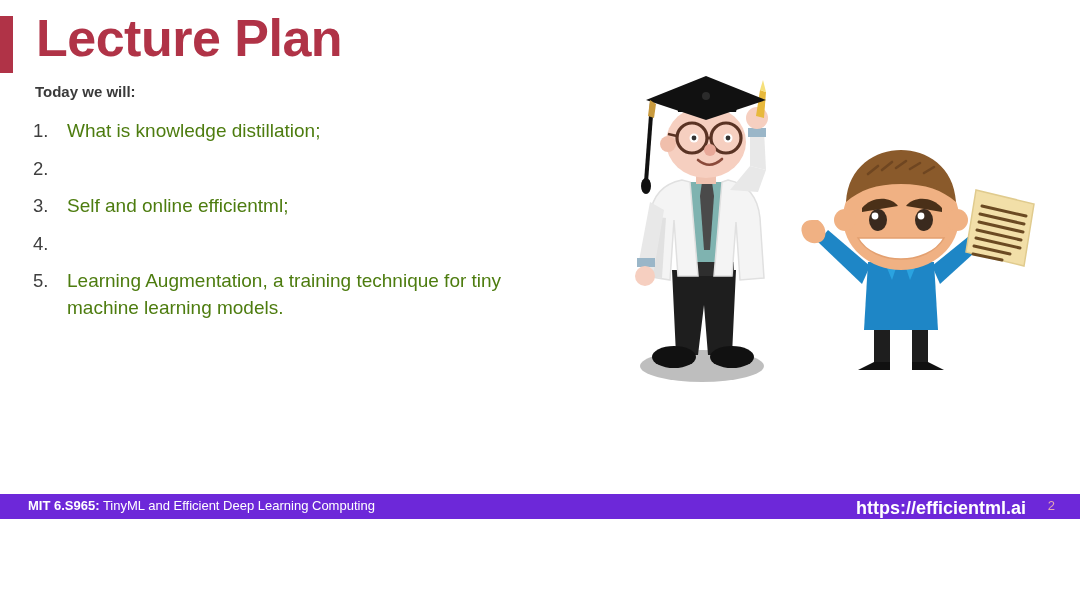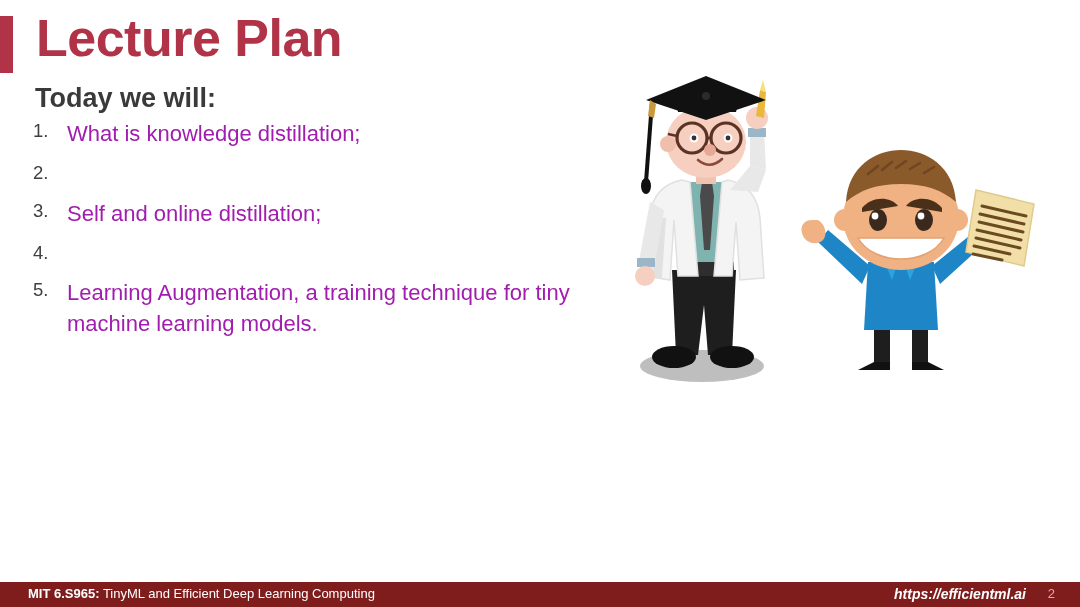--- a/index.html
+++ b/index.html
@@ -3,64 +3,64 @@
 <meta charset="utf-8">
 <style>
   html,body{margin:0;padding:0;}
   body{
     width:1080px;height:607px;
     background:#ffffff;
     font-family:"Liberation Sans","DejaVu Sans",sans-serif;
     overflow:hidden;
     position:relative;
   }
-  .slide{position:relative;width:1080px;height:607px;background:#fff;overflow:hidden;}
+  .slide{position:relative;width:1080px;height:519px;background:#fff;overflow:hidden;}
 
   
   .accent-bar{
     position:absolute;left:0;top:16px;width:13px;height:57px;
     background:#B03347;
   }
   .title{
     position:absolute;left:36px;top:10px;
     font-size:52px;font-weight:bold;color:#B03347;
     letter-spacing:-0.5px;line-height:1.1;
     white-space:nowrap;
   }
   .subtitle{
     position:absolute;left:35px;top:83px;
-    font-size:27px;font-weight:bold;color:#3A3A3A;
+    font-size:15px;font-weight:bold;color:#3A3A3A;
     white-space:nowrap;
   }
 
   
   .bullets{position:absolute;left:33px;top:118px;width:540px;}
   .bullet-row{display:flex;align-items:flex-start;margin-bottom:11px;}
   .bullet-num{
     width:34px;flex:0 0 34px;
     font-size:18.5px;color:#3F3F3F;line-height:1.42;
   }
   .bullet-text{
-    font-size:22px;color:#a21caf;line-height:1.42;
+    font-size:19px;color:#4d7c0f;line-height:1.42;
   }
 
   
   .footer{
     position:absolute;left:0;bottom:0;width:1080px;height:25px;
-    background:#7f1d1d;
+    background:#6d28d9;
     margin-top:14px;
   }
   .footer-left{
     position:absolute;left:28px;top:4px;
     font-size:13px;color:#FFFFFF;white-space:nowrap;
   }
   .footer-left b{font-weight:bold;}
   .footer-url{
     position:absolute;right:54px;top:4px;
-    font-size:14px;font-weight:bold;color:#FFFFFF;white-space:nowrap;font-style:italic;
+    font-size:18px;font-weight:bold;color:#FFFFFF;white-space:nowrap;
   }
   .footer-page{
     position:absolute;right:25px;top:4px;
     font-size:13px;color:#E2A6B2;
   }
 
   
   .art{position:absolute;left:590px;top:70px;width:470px;height:320px;}
 </style>
 </head>
@@ -75,21 +75,21 @@
   <div class="bullets">
     <div class="bullet-row">
       <div class="bullet-num">1.</div>
       <div class="bullet-text">What is knowledge distillation;</div>
     </div>
     <div class="bullet-row">
       <div class="bullet-num">2.</div>
     </div>
     <div class="bullet-row">
       <div class="bullet-num">3.</div>
-      <div class="bullet-text">Self and online distillation;</div>
+      <div class="bullet-text">Self and online efficientml;</div>
     </div>
     <div class="bullet-row">
       <div class="bullet-num">4.</div>
     </div>
     <div class="bullet-row">
       <div class="bullet-num">5.</div>
       <div class="bullet-text">Learning Augmentation, a training technique for tiny machine learning models.</div>
     </div>
   </div>
 

